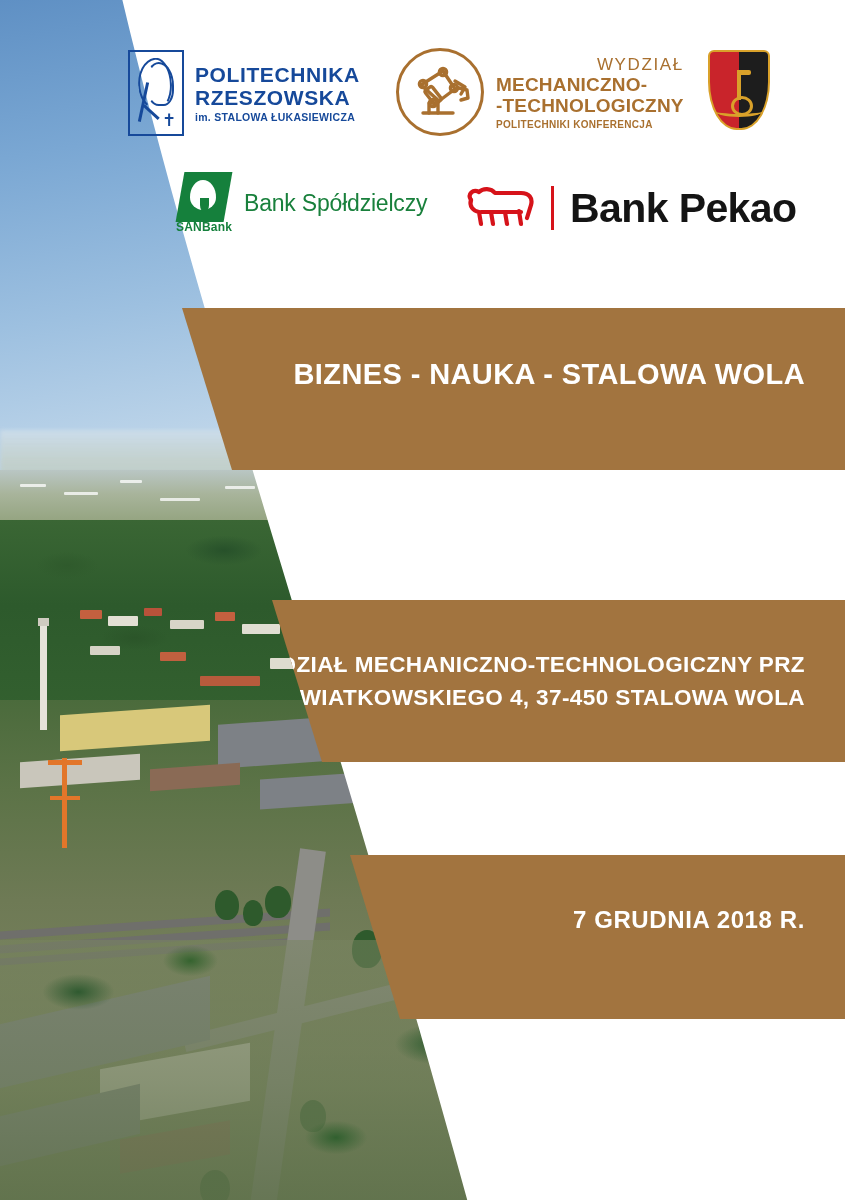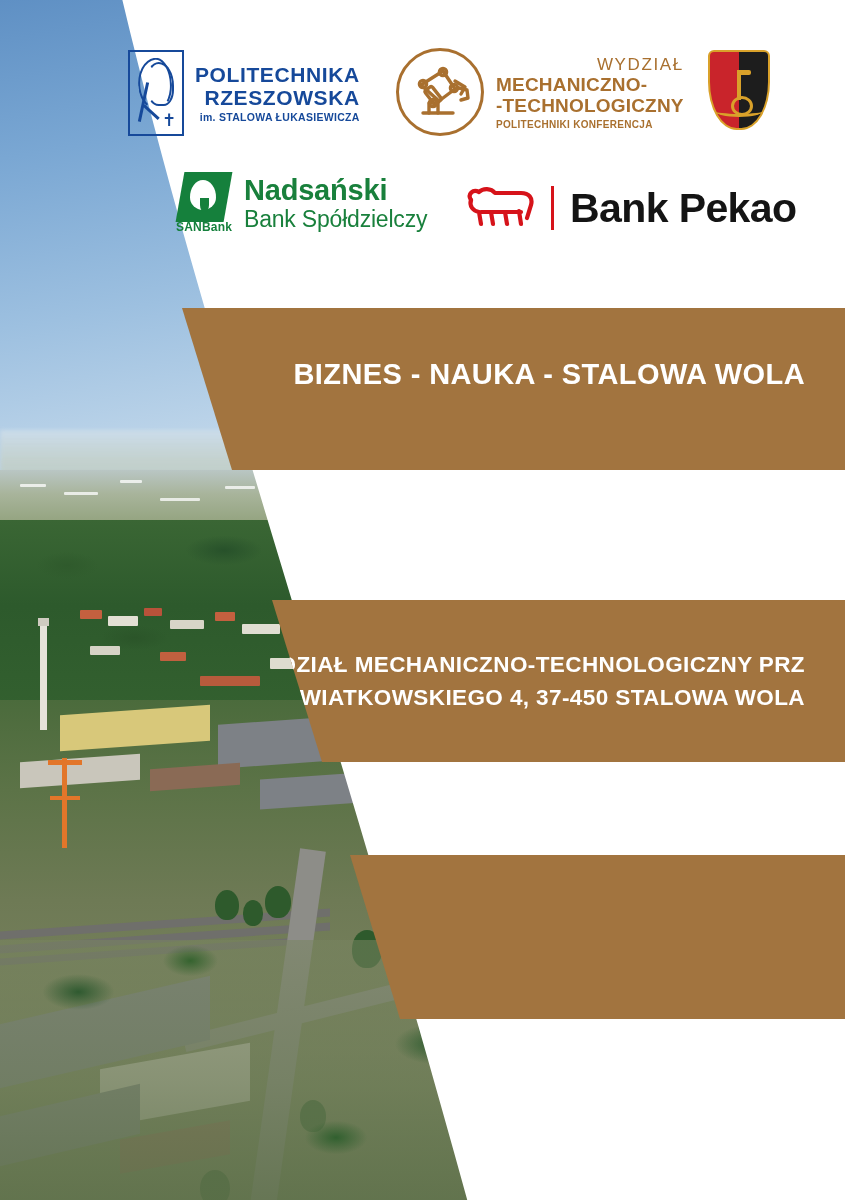--- a/index.html
+++ b/index.html
@@ -67,21 +67,21 @@
   .prz-mark{width:56px;height:86px;border:2.5px solid #16499a;position:relative;box-sizing:border-box;}
   .prz-mark .curve1{position:absolute;left:8px;top:6px;width:30px;height:48px;
     border:2.5px solid #16499a;border-radius:60% 40% 50% 50% / 55% 45% 55% 45%;
     border-bottom-color:transparent;transform:rotate(-8deg);}
   .prz-mark .curve2{position:absolute;left:16px;top:10px;width:24px;height:40px;
     border:2.5px solid #16499a;border-radius:50% 60% 40% 50%;border-left-color:transparent;}
   .prz-mark .stem{position:absolute;left:12px;top:30px;width:2.5px;height:40px;background:#16499a;transform:rotate(12deg);}
   .prz-mark .leg{position:absolute;left:14px;top:52px;width:20px;height:2.5px;background:#16499a;transform:rotate(42deg);transform-origin:left center;}
   .prz-cross{position:absolute;right:5px;bottom:5px;width:16px;height:16px;color:#16499a;
     font-size:17px;line-height:16px;text-align:center;}
-  .prz-text{margin-left:11px;text-align:right;}
+  .prz-text{margin-left:11px;}
   .prz-l1,.prz-l2{color:#16499a;font-weight:bold;font-size:21px;letter-spacing:.6px;line-height:23px;}
   .prz-l3{color:#16499a;font-weight:bold;font-size:10.5px;letter-spacing:.3px;margin-top:2px;}
 
   
   #logo-wmt{left:396px;top:48px;}
   .wmt-circle{width:82px;height:82px;border:3px solid #a9702f;border-radius:50%;position:relative;flex:0 0 auto;}
   .wmt-text{margin-left:12px;color:#a9702f;}
   .wmt-l1{font-size:17px;letter-spacing:1.6px;line-height:19px;text-align:right;}
   .wmt-l2,.wmt-l3{font-size:19px;font-weight:bold;letter-spacing:.2px;line-height:21px;}
   .wmt-l4{font-size:10px;font-weight:bold;letter-spacing:.3px;margin-top:3px;}
@@ -289,21 +289,20 @@
 
     <div class="logo" id="logo-nbs">
       <div class="nbs-mark">
         <span class="para"></span>
           <span class="leaf"></span>
         <span class="notch"></span>
           <span class="stemleaf"></span>
         <span class="cap">SANBank</span>
       </div>
       <div class="nbs-text">
-        <div class="nbs-l1">Nadsański</div>
         <div class="nbs-l2">Bank Spółdzielczy</div>
       </div>
     </div>
 
     <div class="logo" id="logo-pekao">
       <div class="pekao-bison">
         <svg viewBox="0 0 78 48" width="78" height="48">
           <g fill="none" stroke="#d6131a" stroke-width="4.2" stroke-linecap="round" stroke-linejoin="round">
             <path d="M10,16 C6,10 12,5 18,8 C22,4 30,4 34,9 L60,9 C68,9 72,14 70,21 L66,34"></path>
             <path d="M10,16 C8,22 12,27 18,28 L20,40"></path>
@@ -327,16 +326,17 @@
 
   <div class="banner" id="banner-venue">
     <div class="inner">
       <div class="b-mid">WYDZIAŁ MECHANICZNO-TECHNOLOGICZNY PRZ</div>
       <div class="b-mid">UL. KWIATKOWSKIEGO 4, 37-450 STALOWA WOLA</div>
     </div>
   </div>
 
   <div class="banner" id="banner-date">
     <div class="inner">
+      <div class="b-date">7 GRUDNIA 2018 R.</div>
     </div>
   </div>
 
 </div>
 
 </body></html>

